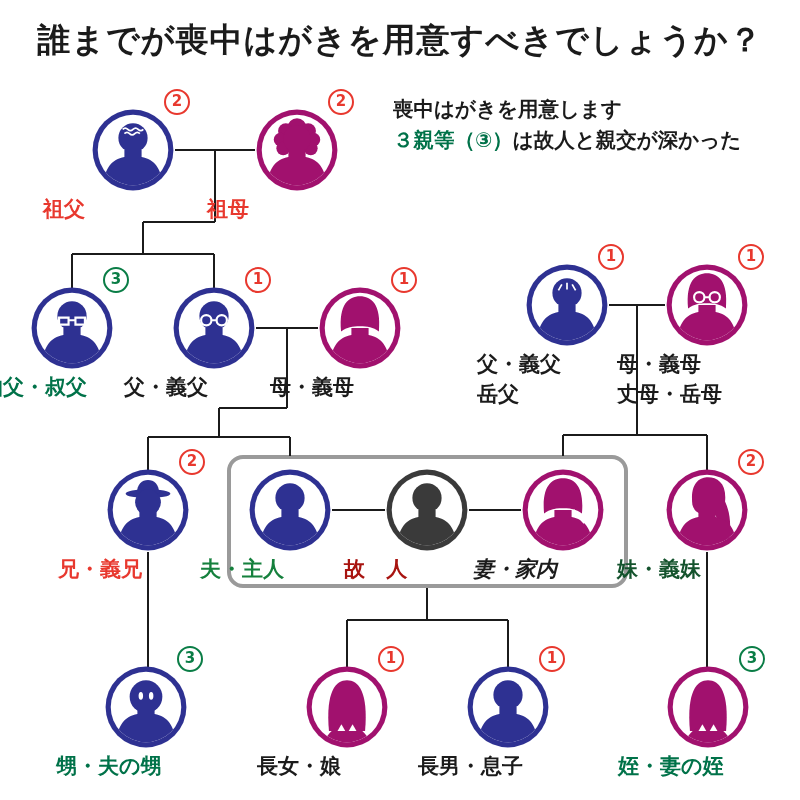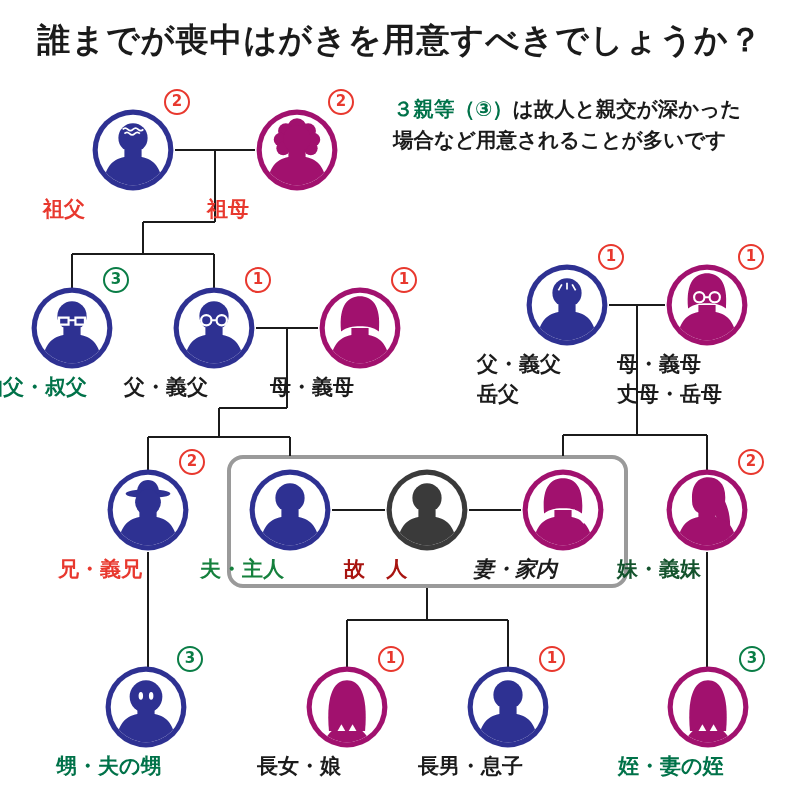--- a/index.html
+++ b/index.html
@@ -22,22 +22,22 @@
   .plabel{position:absolute;left:-90px;top:44px;width:180px;text-align:left;
        font-size:21px;font-weight:bold;line-height:30px;color:#1b1b1b;white-space:nowrap;}
   .plabel.deceased{letter-spacing:7px;padding-left:7px;}
 </style>
 </head>
 <body>
 
 <div class="page-title">誰までが喪中はがきを用意すべきでしょうか？</div>
 
 <div class="legend">
+  <div>喪中はがきを用意します</div>
   <div><span class="green">３親等（③）</span><span>は故人と親交が深かった</span></div>
-  <div>場合など用意されることが多いです</div>
 </div>
 
 <div class="household-box"></div>
 
 <svg class="lines" width="800" height="800">
     <line x1="175" y1="150" x2="255" y2="150" stroke="#1b1b1b" stroke-width="2"></line>
     <line x1="215" y1="150" x2="215" y2="222" stroke="#1b1b1b" stroke-width="2"></line>
     <line x1="143" y1="222" x2="215" y2="222" stroke="#1b1b1b" stroke-width="2"></line>
     <line x1="143" y1="222" x2="143" y2="254" stroke="#1b1b1b" stroke-width="2"></line>
     <line x1="72" y1="254" x2="214" y2="254" stroke="#1b1b1b" stroke-width="2"></line>

